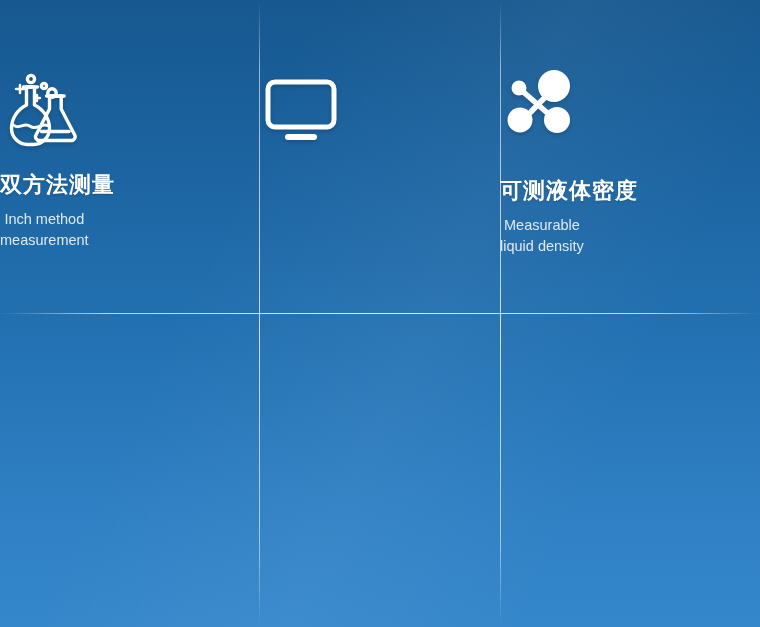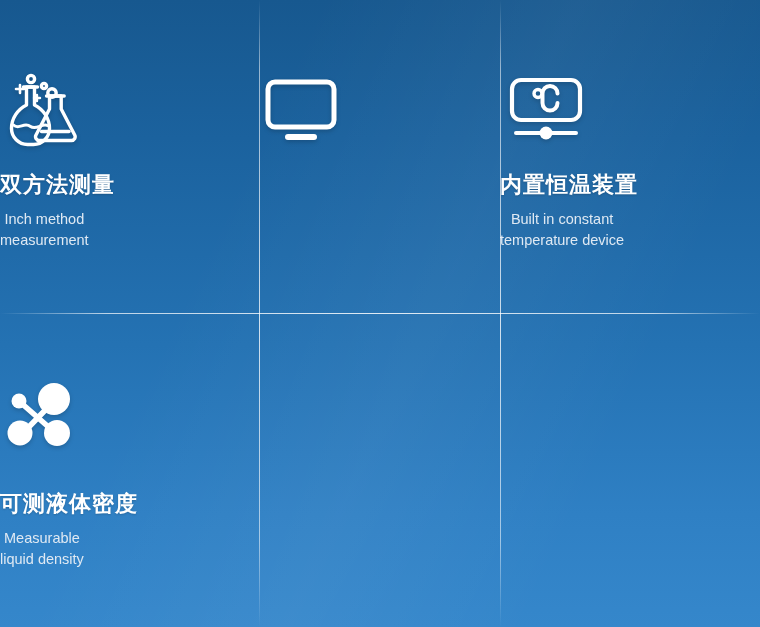--- a/index.html
+++ b/index.html
@@ -120,39 +120,20 @@
 
   <div class="cell">
     <div class="icon-wrap">
       <svg width="84" height="64" viewBox="0 0 84 64" fill="none" stroke="#ffffff" stroke-width="5" stroke-linecap="round" stroke-linejoin="round">
         <rect x="9" y="5" width="66" height="45" rx="7" ry="7"></rect>
         <path d="M29 60 L55 60" stroke-width="6"></path>
       </svg>
     </div>
   </div>
 
-  <div class="cell">
-    <div class="icon-wrap">
-      <svg width="92" height="66" viewBox="0 0 92 66" fill="none" stroke="#ffffff" stroke-width="4.2" stroke-linecap="round" stroke-linejoin="round">
-        <rect x="12" y="4" width="68" height="40" rx="9" ry="9"></rect>
-
-        <circle cx="38" cy="17.5" r="4" stroke-width="3.4"></circle>
-
-        <path d="M57.5 17.5 C57.5 13.3 54.2 10 50 10 C45.8 10 42.5 13.3 42.5 17.5 L42.5 27 C42.5 31.2 45.8 34.5 50 34.5 C54.2 34.5 57.5 31.2 57.5 27" stroke-width="4"></path>
-
-        <path d="M16 57 L76 57" stroke-width="4"></path>
-        <circle cx="46" cy="57" r="6.5" fill="#ffffff" stroke="none"></circle>
-      </svg>
-    </div>
-    <div class="title-cn">内置恒温装置</div>
-    <div class="desc-en">
-      <span>Built in constant</span>
-      <span>temperature device</span>
-    </div>
-  </div>
 
   <div class="cell row2">
     <div class="icon-wrap">
       <svg width="80" height="76" viewBox="0 0 80 76" fill="none" stroke="#ffffff" stroke-linecap="round">
 
         <path d="M20 24 L52 52" stroke-width="5.5"></path>
         <path d="M55 22 L24 54" stroke-width="5.5"></path>
 
         <circle cx="19" cy="23" r="7.5" fill="#ffffff" stroke="none"></circle>
         <circle cx="54" cy="21" r="16" fill="#ffffff" stroke="none"></circle>

